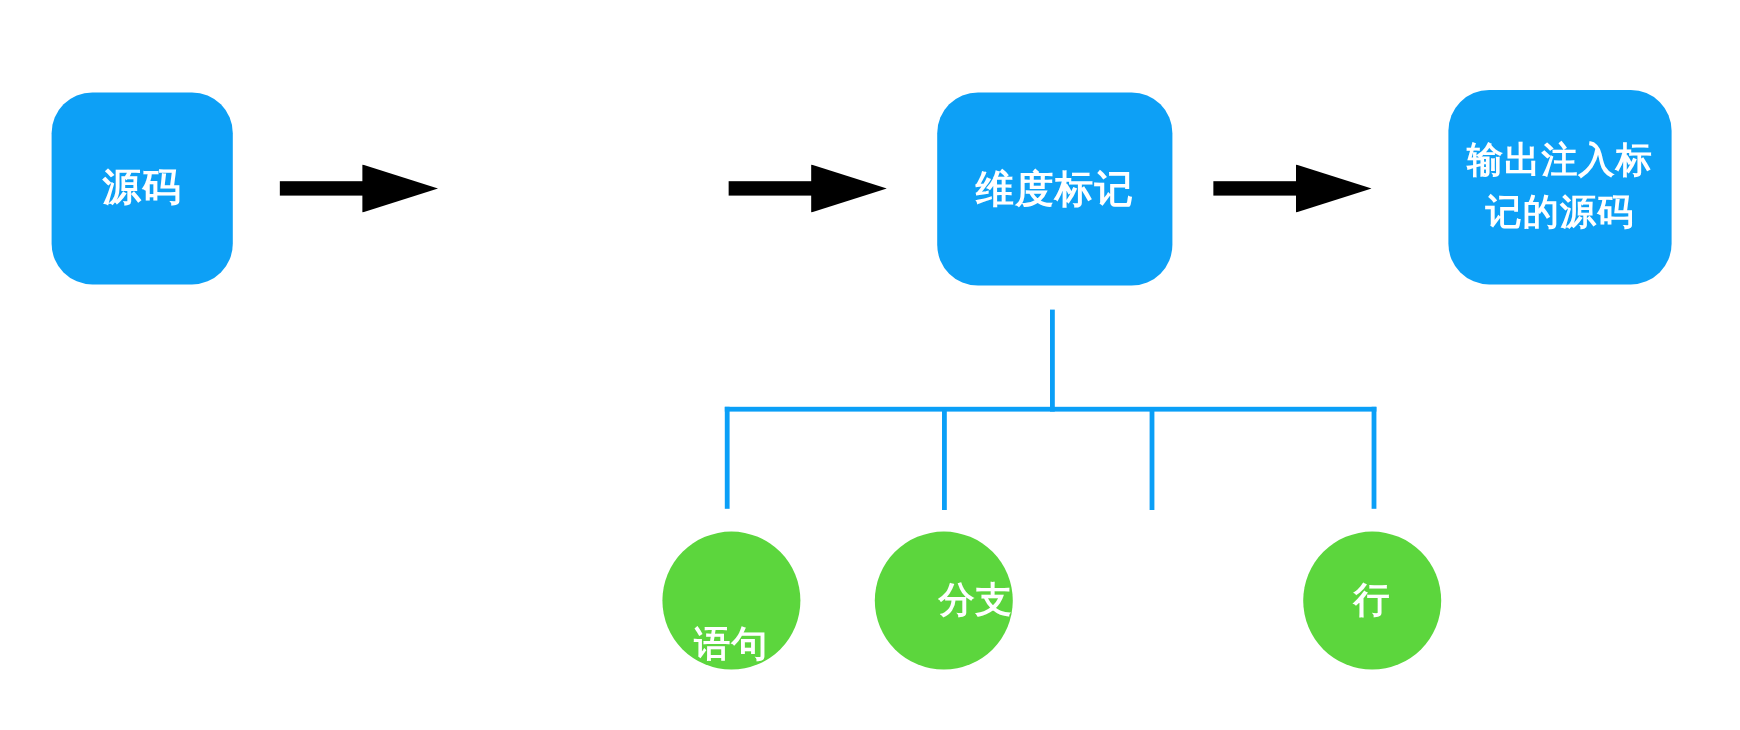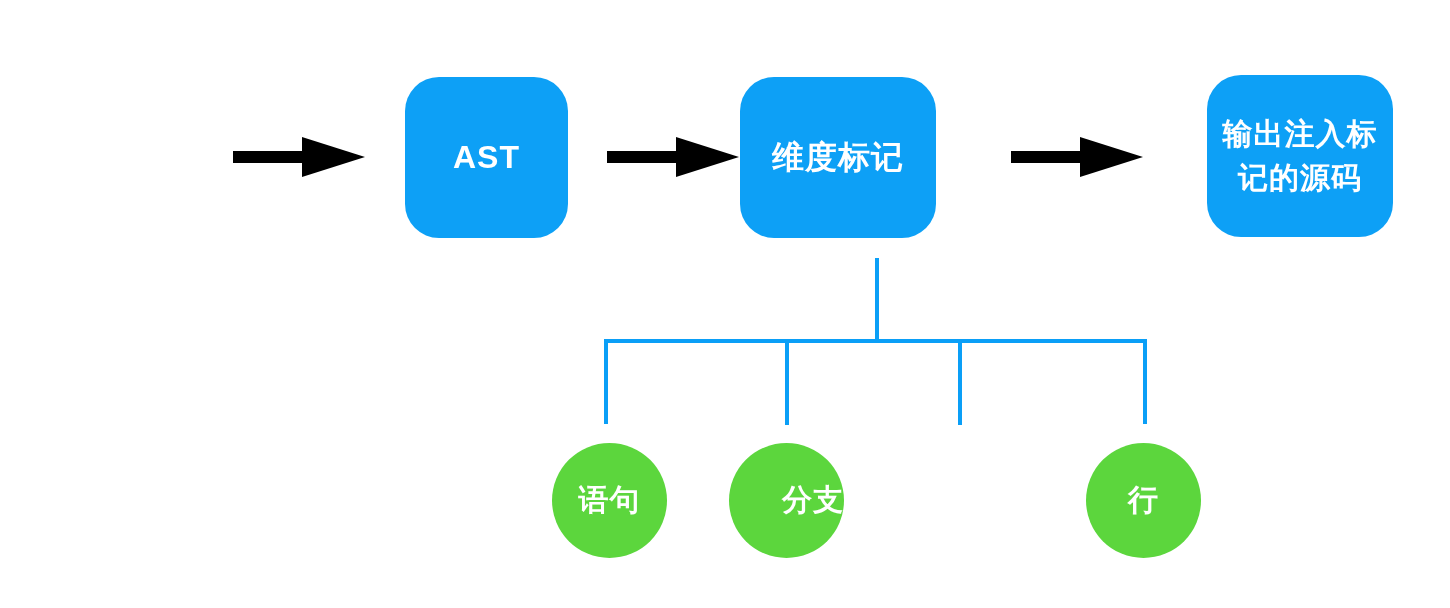--- a/index.html
+++ b/index.html
@@ -63,26 +63,26 @@
     align-items: center;
     justify-content: center;
     letter-spacing: 1px;
   }
 </style>
 </head>
 <body>
 
 <div class="canvas">
 
-
-  <div class="flow-node" id="node-ast" style="left:405px; top:77px; width:163px; height:161px;">
-    <span class="node-label">AST</span>
+  <div class="flow-node" id="node-source" style="left:43px; top:77px; width:151px; height:160px;">
+    <span class="node-label">源码</span>
   </div>
 
-  <div class="flow-node" id="node-dimension" style="left:740px; top:77px; width:196px; height:161px;">
+
+  <div class="flow-node" id="node-dimension" style="left:781px; top:77px; width:196px; height:161px;">
     <span class="node-label">维度标记</span>
   </div>
 
   <div class="flow-node" id="node-output" style="left:1207px; top:75px; width:186px; height:162px;">
     <span class="node-label">输出注入标记的源码</span>
   </div>
 
   <svg class="flow-arrow" style="left:233px;" viewBox="0 0 132 40" aria-hidden="true">
     <rect x="0" y="14" width="75" height="12" fill="#000000"></rect>
     <polygon points="69,0 132,20 69,40" fill="#000000"></polygon>
@@ -98,21 +98,21 @@
     <polygon points="69,0 132,20 69,40" fill="#000000"></polygon>
   </svg>
 
   <div class="connector" style="left:875px; top:258px; width:4px; height:85px;"></div>
   <div class="connector" style="left:604px; top:339px; width:543px; height:4px;"></div>
   <div class="connector" style="left:604px; top:339px; width:4px; height:85px;"></div>
   <div class="connector" style="left:785px; top:341px; width:4px; height:84px;"></div>
   <div class="connector" style="left:958px; top:341px; width:4px; height:84px;"></div>
   <div class="connector" style="left:1143px; top:339px; width:4px; height:85px;"></div>
 
-  <div class="leaf-node" style="left:552px;">
+  <div class="leaf-node" style="left:552px;align-items:flex-end;">
     <span>语句</span>
   </div>
 
   <div class="leaf-node" style="left:729px;justify-content:flex-end;">
     <span>分支</span>
   </div>
 
 
   <div class="leaf-node" style="left:1086px;">
     <span>行</span>

